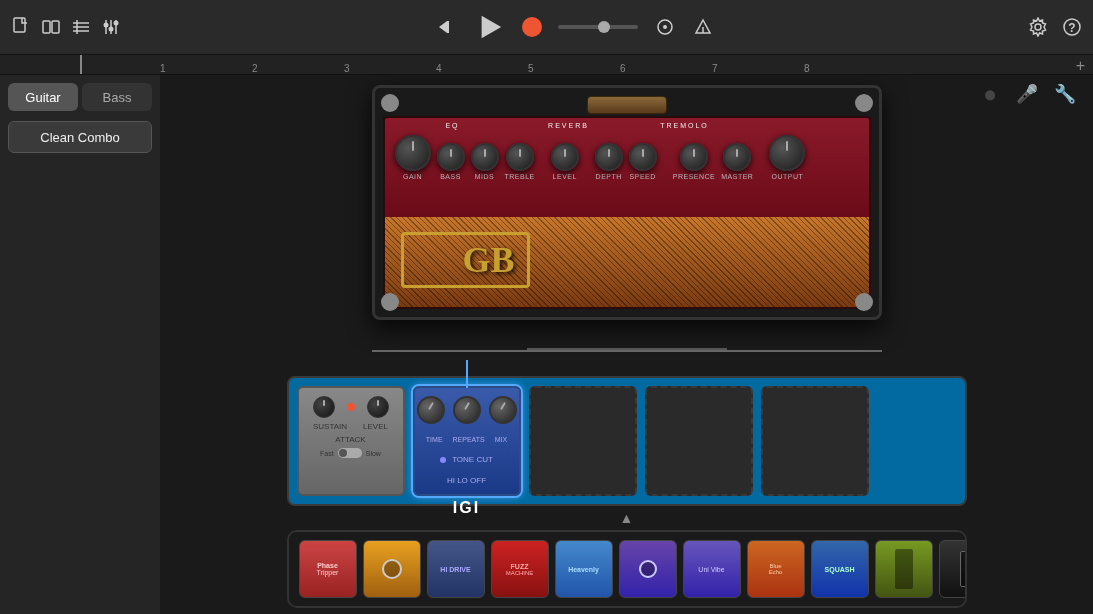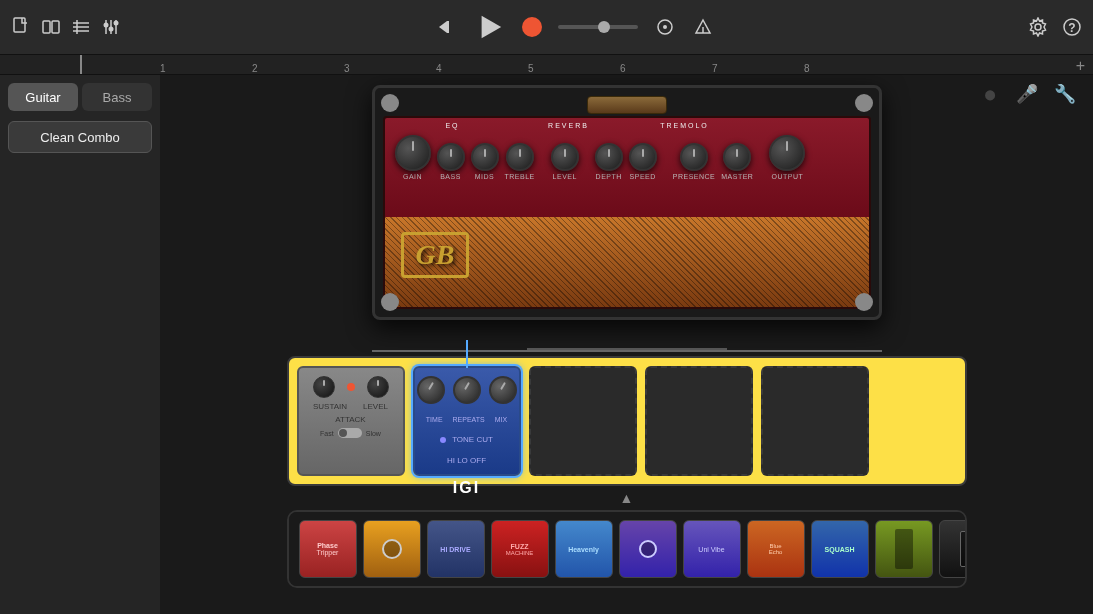--- a/index.html
+++ b/index.html
@@ -277,42 +277,43 @@
       height: 10px;
     }
     .knob-label {
       font-size: 7px;
       color: #bbb;
       text-transform: uppercase;
       letter-spacing: 0.5px;
       white-space: nowrap;
     }
     .amp-logo {
-      font-size: 28px;
+      font-size: 36px;
       font-weight: bold;
       color: #c8a030;
-      font-style: italic;
       text-shadow: 2px 2px 4px rgba(0,0,0,0.8);
       font-family: Georgia, serif;
+      margin-left: 47px;
     }
     .amp-logo-border {
       border: 3px solid #c8a030;
       padding: 4px 12px;
       border-radius: 4px;
     }
 
     .pedalboard {
-      background: #fde047;
+      background: #0369a1;
       border: 2px solid #3a3a3a;
       border-radius: 8px;
       padding: 8px;
       display: flex;
       gap: 8px;
       align-items: flex-start;
       width: 680px;
+      margin-top: 20px;
     }
 
     
     .pedal-compressor {
       width: 108px;
       height: 110px;
       background: linear-gradient(180deg, #888 0%, #666 100%);
       border-radius: 6px;
       border: 2px solid #555;
       display: flex;

